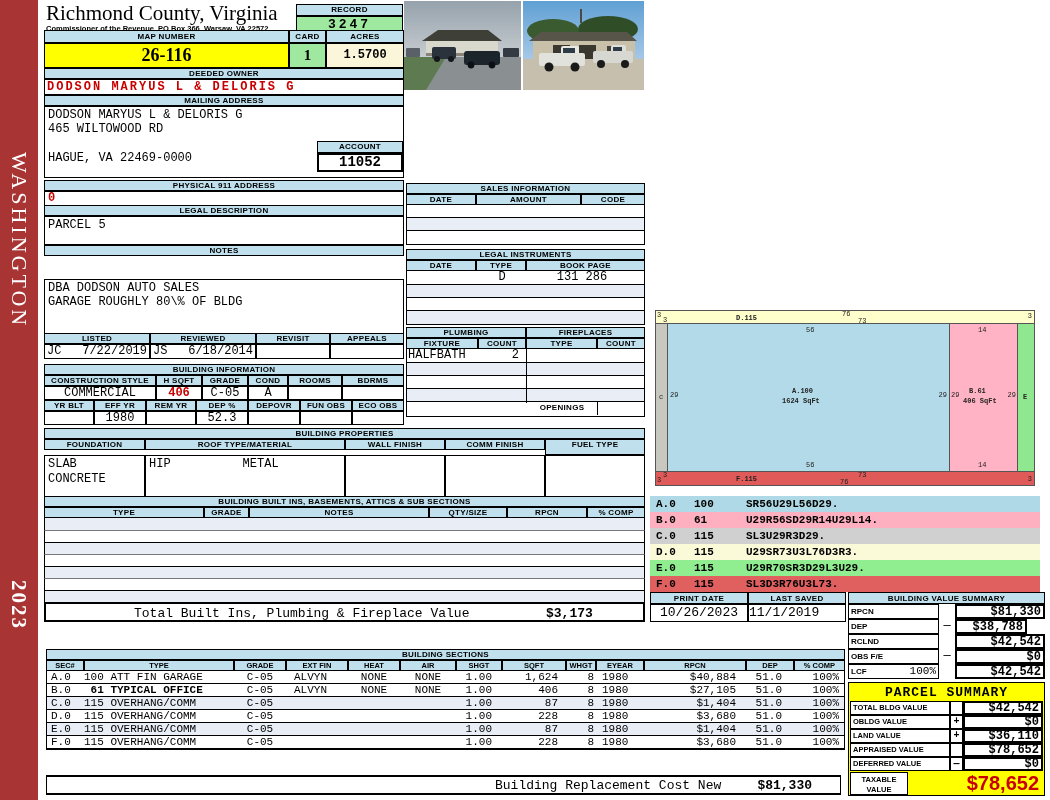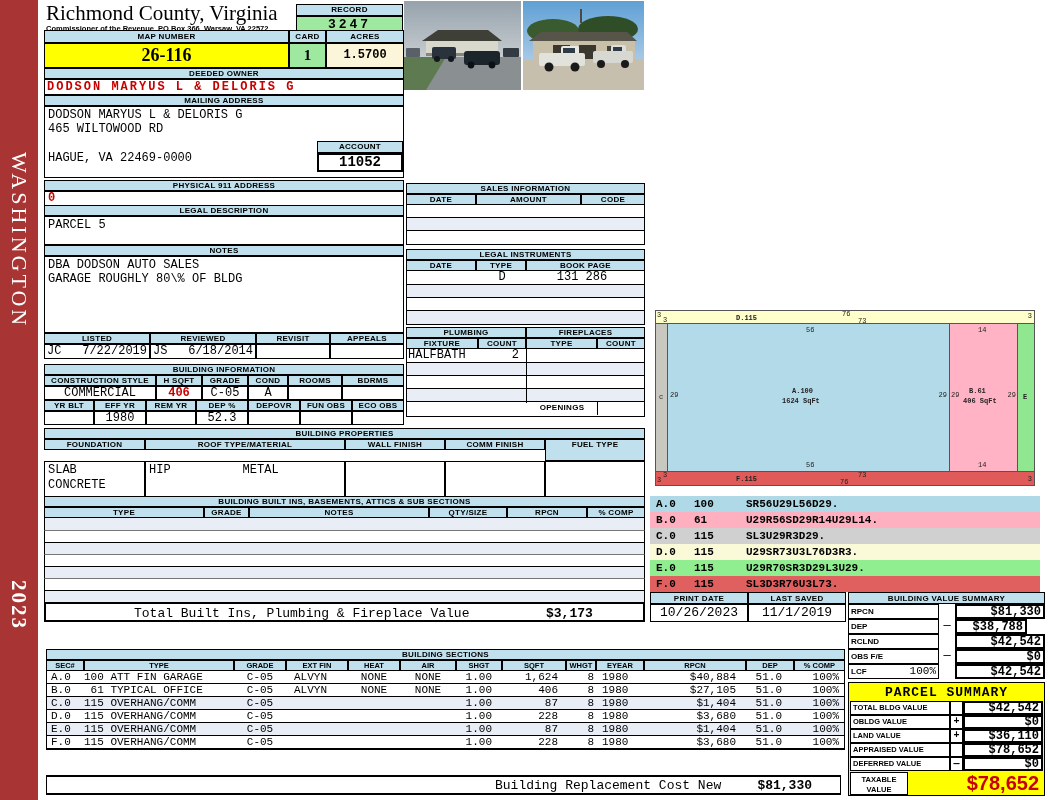--- a/index.html
+++ b/index.html
@@ -84,21 +84,21 @@
     <div class="c m red" style="height:15px;font-weight:bold;font-size:12px;line-height:13px;padding-left:3px;">0</div>
   </div>
 
   <div class="abs" style="left:44px;top:205px;width:360px;">
     <div class="h" style="height:11px;">LEGAL DESCRIPTION</div>
     <div class="c m" style="height:29px;font-size:12px;line-height:14px;padding:1px 0 0 3px;">PARCEL 5</div>
   </div>
 
   <div class="abs" style="left:44px;top:245px;width:360px;">
     <div class="h" style="height:11px;">NOTES</div>
-    <div class="c" style="height:77px;">
+    <div class="c" style="height:77px;margin-top:23px;">
       <div class="m" style="font-size:12px;line-height:14px;padding:1px 0 0 3px;">DBA DODSON AUTO SALES</div>
       <div class="m" style="font-size:12px;line-height:14px;padding-left:3px;">GARAGE ROUGHLY 80\% OF BLDG</div>
     </div>
   </div>
 
   <div class="abs" style="left:44px;top:333px;width:360px;">
     <div class="flex">
       <div class="h vcell" style="width:106px;height:11px;">LISTED</div>
       <div class="h vcell" style="width:106px;height:11px;">REVIEWED</div>
       <div class="h vcell" style="width:74px;height:11px;">REVISIT</div>
@@ -156,21 +156,21 @@
     </div>
   </div>
 
   <div class="abs" style="left:44px;top:428px;width:601px;">
     <div class="h" style="height:11px;">BUILDING PROPERTIES</div>
     <div class="flex">
       <div class="h vcell" style="width:101px;height:11px;">FOUNDATION</div>
       <div class="h vcell" style="width:200px;height:11px;">ROOF TYPE/MATERIAL</div>
       <div class="h vcell" style="width:100px;height:11px;">WALL FINISH</div>
       <div class="h vcell" style="width:100px;height:11px;">COMM FINISH</div>
-      <div class="h vcell" style="width:100px;height:22px;">FUEL TYPE</div>
+      <div class="h vcell" style="width:100px;height:16px;">FUEL TYPE</div>
     </div>
     <div class="flex">
       <div class="c m vcell" style="width:101px;height:46px;font-size:12px;line-height:15px;padding:1px 0 0 3px;">
         <div>SLAB</div>
         <div>CONCRETE</div>
       </div>
       <div class="c m vcell flex" style="width:200px;height:46px;font-size:12px;line-height:15px;padding:1px 3px 0 3px;">
         <span>HIP</span>
         <span style="margin-left:72px;">METAL</span>
       </div>
@@ -395,21 +395,21 @@
     </div>
   </div>
 
   <div class="abs flex" style="left:650px;top:592px;width:196px;">
     <div class="vcell" style="width:98px;">
       <div class="h" style="height:12px;line-height:11px;">PRINT DATE</div>
       <div class="c m" style="height:18px;text-align:center;font-size:13px;line-height:15px;">10/26/2023</div>
     </div>
     <div class="vcell" style="width:98px;">
       <div class="h" style="height:12px;line-height:11px;">LAST SAVED</div>
-      <div class="c m" style="height:18px;text-align:center;font-size:13px;line-height:15px;">11/1/2019</div>
+      <div class="c m" style="height:18px;font-size:13px;line-height:15px;">11/1/2019</div>
     </div>
   </div>
 
   <div class="abs" style="left:848px;top:592px;width:197px;">
     <div class="h" style="height:12px;line-height:11px;">BUILDING VALUE SUMMARY</div>
     <div class="flex">
       <div class="sum-label flex" style="width:91px;height:15px;justify-content:space-between;">
           <span>RPCN</span>
           <span></span>
         </div>
@@ -511,21 +511,21 @@
           <div class="bs-cell m" style="width: 46px; text-align: right; padding: 0px 10px 0px 0px;">1.00</div>
           <div class="bs-cell m" style="width: 64px; text-align: right; padding: 0px 8px 0px 0px;">1,624</div>
           <div class="bs-cell m" style="width: 30px; text-align: right; padding: 0px 2px 0px 0px;">8</div>
           <div class="bs-cell m" style="width: 48px; text-align: left; padding: 0px 0px 0px 6px;">1980</div>
           <div class="bs-cell m" style="width: 102px; text-align: right; padding: 0px 10px 0px 0px;">$40,884</div>
           <div class="bs-cell m" style="width: 48px; text-align: right; padding: 0px 12px 0px 0px;">51.0</div>
           <div class="bs-cell m" style="width: 51px; text-align: right; padding: 0px 6px 0px 0px;">100%</div>
         </div>
         <div class="flex" style="height: 13px; border-bottom: 1px solid rgb(0, 0, 0); background: rgb(255, 255, 255);">
           <div class="bs-cell m" style="width: 37px; text-align: left; padding: 0px 0px 0px 4px;">B.0</div>
-          <div class="bs-cell m pre" style="width: 150px; text-align: left; padding: 0px;"> 61 TYPICAL OFFICE</div>
+          <div class="bs-cell m pre" style="width: 150px; text-align: left; padding: 0px; font-weight: bold;"> 61 TYPICAL OFFICE</div>
           <div class="bs-cell m" style="width: 52px; text-align: center;">C-05</div>
           <div class="bs-cell m" style="width: 62px; text-align: left; padding: 0px 0px 0px 8px;">ALVYN</div>
           <div class="bs-cell m" style="width: 52px; text-align: center;">NONE</div>
           <div class="bs-cell m" style="width: 56px; text-align: center;">NONE</div>
           <div class="bs-cell m" style="width: 46px; text-align: right; padding: 0px 10px 0px 0px;">1.00</div>
           <div class="bs-cell m" style="width: 64px; text-align: right; padding: 0px 8px 0px 0px;">406</div>
           <div class="bs-cell m" style="width: 30px; text-align: right; padding: 0px 2px 0px 0px;">8</div>
           <div class="bs-cell m" style="width: 48px; text-align: left; padding: 0px 0px 0px 6px;">1980</div>
           <div class="bs-cell m" style="width: 102px; text-align: right; padding: 0px 10px 0px 0px;">$27,105</div>
           <div class="bs-cell m" style="width: 48px; text-align: right; padding: 0px 12px 0px 0px;">51.0</div>

